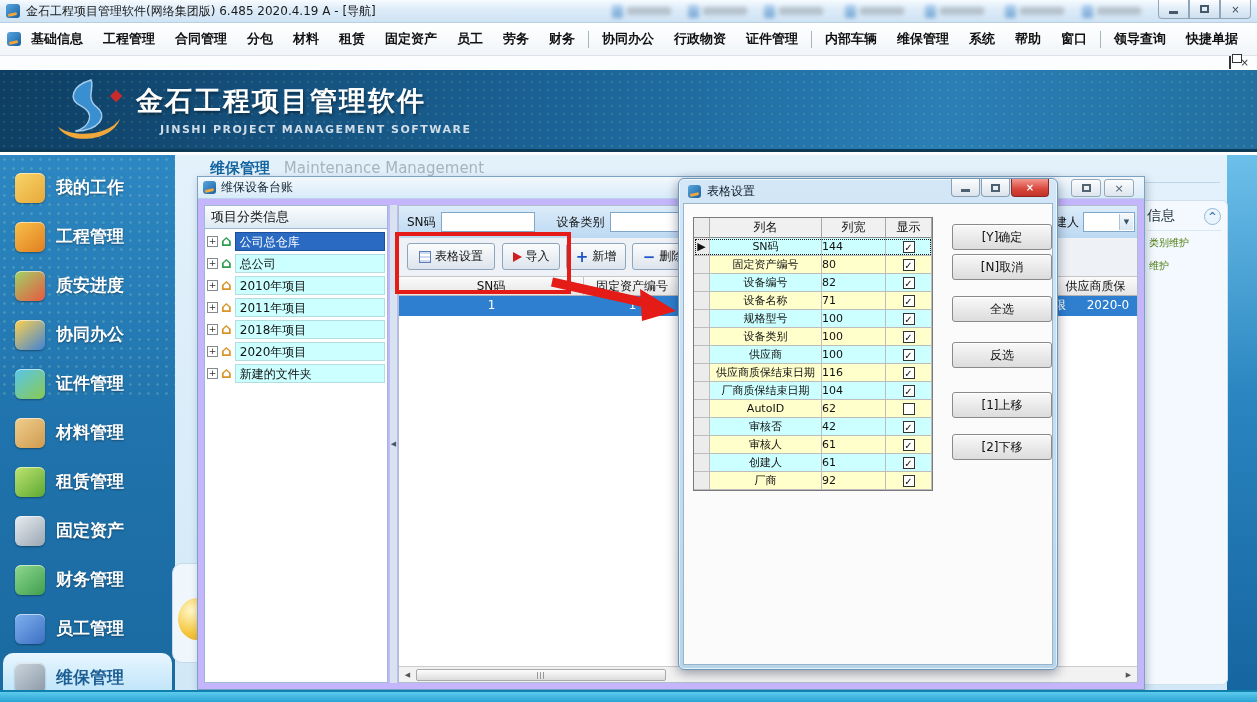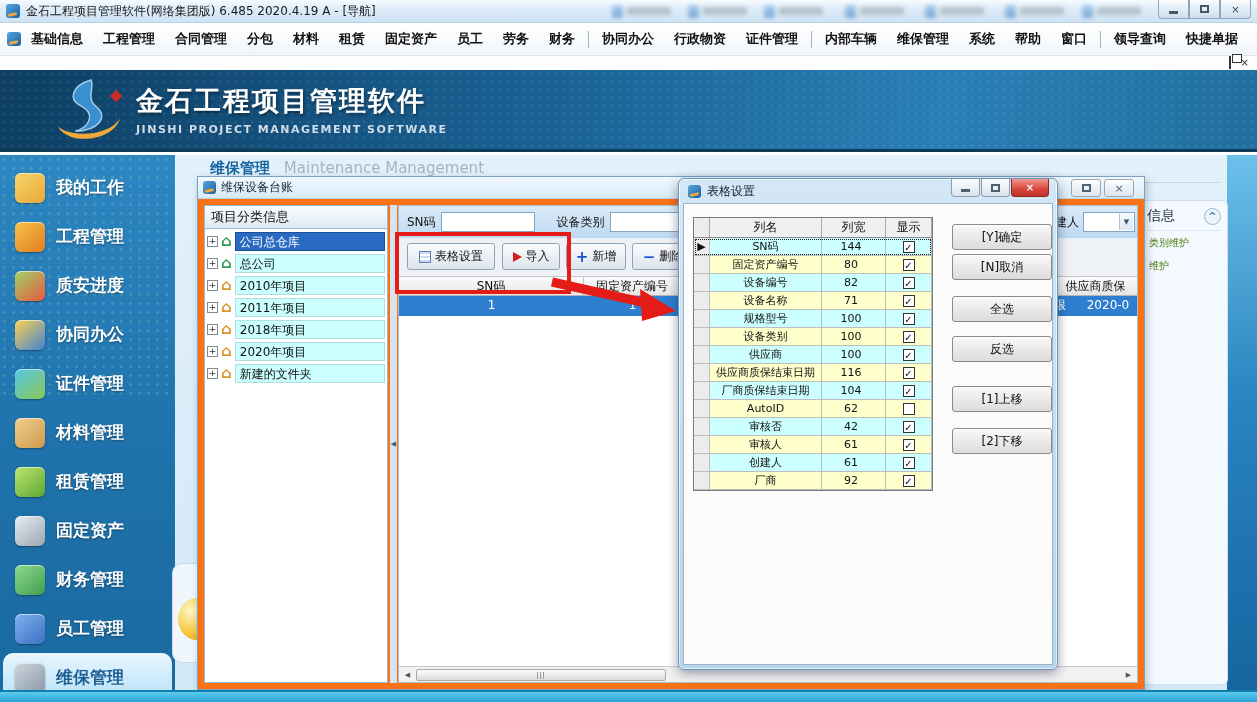--- a/index.html
+++ b/index.html
@@ -48,21 +48,21 @@
   #banner { position:absolute; left:0; top:70px; width:1257px; height:82px;
     background:linear-gradient(100deg,#0e3e63,#1b6397 45%,#2a7fb7 75%,#226f9f);
     border-bottom:3px solid #0d3a54; }
   #banner .dots { position:absolute; inset:0;
     background-image:radial-gradient(rgba(170,220,170,.28) 1px,transparent 1.6px);
     background-size:8px 8px; opacity:.5; }
   #logo { position:absolute; left:52px; top:8px; }
   #banner-text { position:absolute; left:136px; top:13px; }
   #banner-title { font-size:27px; font-weight:bold; color:#ffffff; letter-spacing:2px;
     text-shadow:1px 2px 3px rgba(0,0,0,.45); }
-  #banner-sub { font-size:11px; color:#cfdde8; letter-spacing:1.5px; margin-top:4px; font-weight:600; }
+  #banner-sub { font-size:11px; color:#cfdde8; letter-spacing:1.5px; margin-top:4px; font-weight:600;margin-left:24px; }
 
   
   #sidebar { position:absolute; left:0; top:155px; width:175px; height:535px;
     background:linear-gradient(180deg,#2d87c2,#1f72ab 55%,#1b6aa2); padding-top:8px; }
   #sidebar::before { content:""; position:absolute; inset:0 0 55% 0;
     background-image:radial-gradient(rgba(180,230,190,.22) 1px,transparent 1.6px);
     background-size:9px 9px; }
   .side-item { position:relative; height:49px; display:flex; align-items:center; gap:11px;
     padding-left:15px; cursor:pointer; }
   .side-icon { width:30px; height:30px; border-radius:6px; flex:none;
@@ -104,21 +104,21 @@
   #info-chevron { width:17px; height:17px; border:1px solid #93b9d6; border-radius:50%;
     background:#eaf4fc; color:#4a7aa8; font-size:10px; text-align:center; line-height:15px; font-weight:bold; }
   .info-item { font-size:10px; color:#4d7c0f; line-height:23px; padding-left:2px; cursor:pointer; white-space:nowrap; }
 
   
   #bottom-strip { position:absolute; left:0; top:690px; width:1257px; height:12px;
     background:linear-gradient(#5ecbee,#29a3d4); border-top:2px solid #0f7fae; }
 
   
   #ledger { position:absolute; left:197px; top:176px; width:948px; height:514px;
-    background:#f97316; border:1px solid #7ba2c4; box-shadow:2px 3px 8px rgba(0,30,60,.25); }
+    background:#c4b5fd; border:1px solid #7ba2c4; box-shadow:2px 3px 8px rgba(0,30,60,.25); }
   #ledger-titlebar { position:absolute; left:0; top:0; right:0; height:22px;
     background:linear-gradient(#f3f9fd,#d8eaf8); border-bottom:1px solid #b9d2e8;
     display:flex; align-items:center; padding-left:5px; gap:5px; }
   #ledger-title { font-size:12px; color:#10222f; }
   #ledger-btns { position:absolute; right:10px; top:2px; display:flex; gap:3px; }
   .gbtn { width:30px; height:18px; border:1px solid #96a8b8; border-radius:3px;
     background:linear-gradient(#fcfdfe,#dde6ee); display:flex; align-items:center; justify-content:center;
     color:#51646f; font-size:11px; }
   
   #tree-panel { position:absolute; left:6px; top:28px; width:184px; bottom:6px; }
@@ -196,21 +196,21 @@
   #dialog-content { position:absolute; left:4px; right:4px; top:24px; bottom:4px; background:#fbfbfb;
     border:1px solid #9ab4ca; }
   #cfg-table { position:absolute; left:9px; top:13px; border:1px solid #7a7a7a; background:#fff; }
   .cfg-hrow, .cfg-row { display:flex; }
   .cfg-hrow > div { background:#f0f0f0; border-right:1px solid #a8a8a8; border-bottom:1px solid #8a8a8a;
     height:20px; line-height:19px; font-size:12px; text-align:center; color:#111; }
   .cfg-row > div { border-right:1px solid #bdbdbd; border-bottom:1px solid #bdbdbd; height:18px;
     line-height:17px; font-size:11px; color:#111; overflow:hidden; white-space:nowrap; }
   .c-marker { width:16px; flex:none; background:#ececec !important; text-align:center; font-size:7px; color:#222; }
   .c-name { width:112px; flex:none; text-align:center; }
-  .c-width { width:64px; flex:none; text-align:center; padding-right:5px; }
+  .c-width { width:64px; flex:none; text-align:left; padding-right:5px; }
   .c-show { width:46px; flex:none; display:flex; align-items:center; justify-content:center; }
   .cfg-row.odd  > .c-name, .cfg-row.odd  > .c-width, .cfg-row.odd  > .c-show { background:#ccffff; }
   .cfg-row.even > .c-name, .cfg-row.even > .c-width, .cfg-row.even > .c-show { background:#ffffcc; }
   .cfg-row.selected { outline:1px dotted #1a1a1a; outline-offset:-2px; }
   .cb { width:12px; height:12px; border:1px solid #333; background:#fff; font-size:10px; line-height:11px;
     text-align:center; font-weight:bold; color:#111; }
   #dlg-buttons { position:absolute; left:268px; top:0; width:100px; }
   .dlgbtn { width:100px; height:26px; border:1px solid #8a8a8a; border-radius:3px;
     background:linear-gradient(#f9f9f9,#dcdcdc); font-size:12px; color:#111; text-align:center;
     line-height:24px; cursor:pointer; box-shadow:inset 0 1px 0 #fff; }
@@ -637,21 +637,21 @@
             <div class="c-show">
               <span class="cb">✓</span>
             </div>
           </div>
         </div>
     </div>
     <div id="dlg-buttons">
         <div class="dlgbtn" style="margin-top: 20px;">[Y]确定</div>
         <div class="dlgbtn" style="margin-top: 4px;">[N]取消</div>
         <div class="dlgbtn" style="margin-top: 16px;">全选</div>
-        <div class="dlgbtn" style="margin-top: 14px;">反选</div>
+        <div class="dlgbtn" style="margin-top: 20px;">反选</div>
         <div class="dlgbtn" style="margin-top: 24px;">[1]上移</div>
         <div class="dlgbtn" style="margin-top: 16px;">[2]下移</div>
       </div>
   </div>
 </div>
 
 <svg id="annotation" viewBox="0 0 1257 702">
   <rect x="397" y="234" width="172" height="58" fill="none" stroke="#e41b17" stroke-width="4"></rect>
   <path d="M552 282 L646 303" stroke="#e41b17" stroke-width="9" fill="none"></path>
   <polygon points="640,289 676,311 642,321" fill="#e41b17"></polygon>

